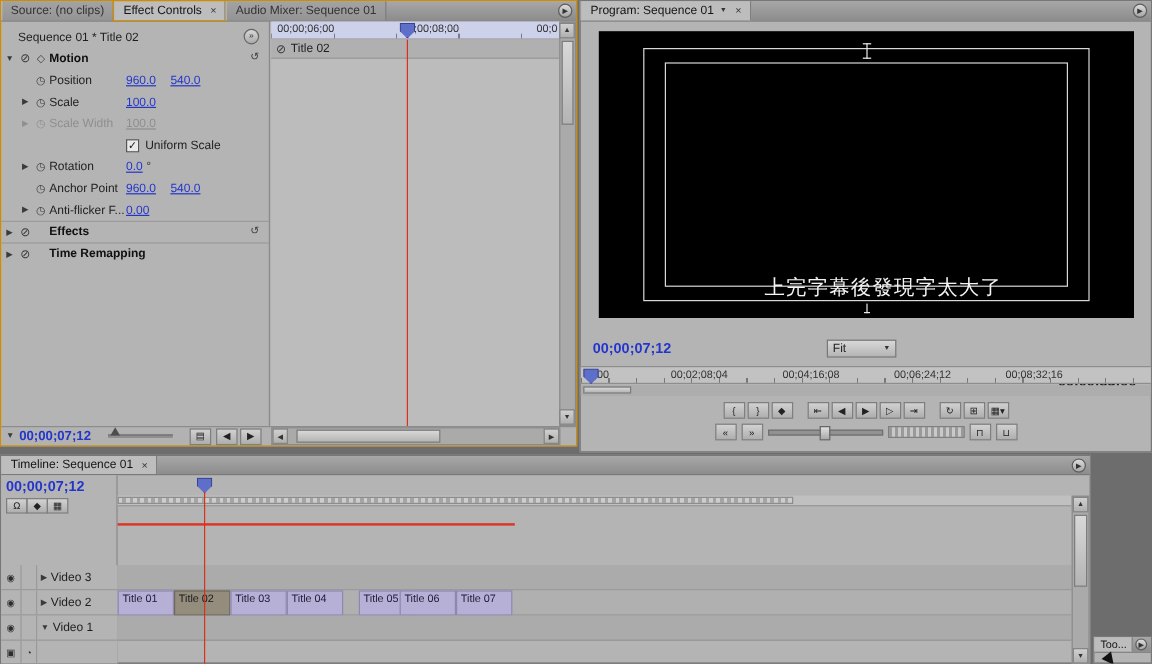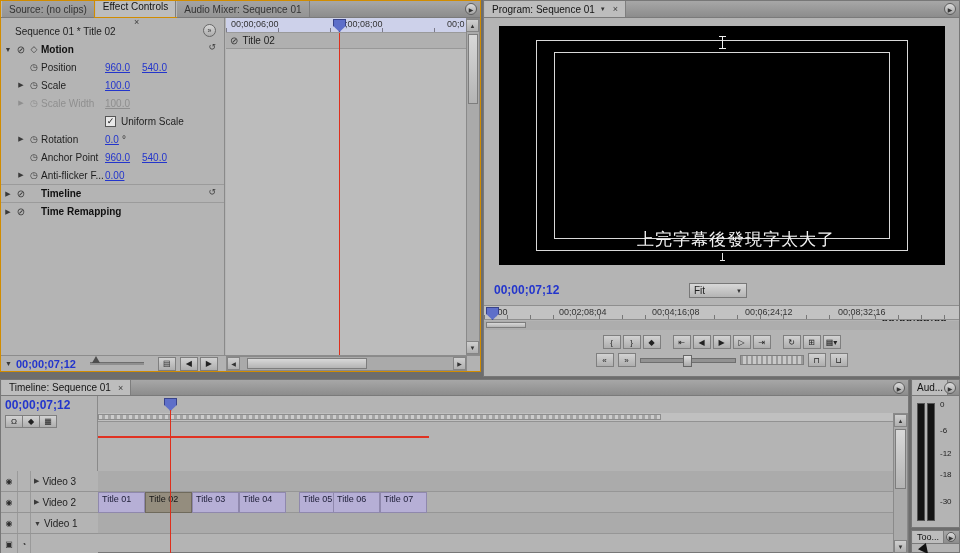--- a/index.html
+++ b/index.html
@@ -90,21 +90,21 @@
 </head>
 <body>
 
 <div id="app">
 
   <div class="panel" style="left:0;top:0;width:481px;height:372px;border-color:#d18c00;">
     <div class="tabbar">
       <div class="tab">
         <span>Source: (no clips)</span>
       </div>
-      <div class="tab active" style="outline:1px solid #d18c00;flex-direction:column;">
+      <div class="tab active" style="outline:1px solid #d18c00;">
         <span>Effect Controls</span>
         <span class="close">×</span>
       </div>
       <div class="tab">
         <span>Audio Mixer: Sequence 01</span>
       </div>
       <div class="pmenu">▶</div>
     </div>
 
     <div style="position:absolute;left:0;top:17px;width:224px;height:337px;border-right:1px solid #8a8a8a;padding-top:4px;">
@@ -191,21 +191,21 @@
         <span class="pname">Anti-flicker F...</span>
         <span class="vals">
             <span class="val">0.00</span>
           </span>
       </div>
 
       <div class="ec-row" style="border-top:1px solid #9b9b9b;">
         <span class="s1 twirl">▶</span>
         <span class="s2 fxbadge">⊘</span>
         <span class="s3"></span>
-        <span class="ec-hdr">Timeline</span>
+        <span class="ec-hdr">Effects</span>
         <span class="right-ico stopw">↺</span>
       </div>
 
       <div class="ec-row" style="border-top:1px solid #9b9b9b;">
         <span class="s1 twirl">▶</span>
         <span class="s2 fxbadge">⊘</span>
         <span class="s3"></span>
         <span class="ec-hdr">Time Remapping</span>
       </div>
     </div>
@@ -382,37 +382,20 @@
       <div class="playhead" style="left:169px;top:14px;height:144px;"></div>
 
       <div class="vscroll" style="right:0;top:17px;height:141px;width:15px;">
         <div class="scr-arrow" style="top:0;left:0;">▲</div>
         <div class="thumb" style="left:1px;top:15px;width:11px;height:60px;"></div>
         <div class="scr-arrow" style="bottom:0;left:0;">▼</div>
       </div>
     </div>
   </div>
 
-  <div class="panel" style="left:911px;top:379px;width:49px;height:149px;">
-    <div class="tabbar" style="height:16px;">
-      <div class="tab active" style="padding:0 4px;">
-        <span>Aud...</span>
-      </div>
-      <div class="pmenu">▶</div>
-    </div>
-    <div style="position:absolute;left:0;top:16px;right:0;bottom:0;">
-      <div style="position:absolute;left:5px;top:7px;width:8px;height:118px;background:#141414;border:1px solid #555;"></div>
-      <div style="position:absolute;left:15px;top:7px;width:8px;height:118px;background:#141414;border:1px solid #555;"></div>
-      <span style="position:absolute;left:28px;top:4px;font-size:8px;">0</span>
-      <span style="position:absolute;left:28px;top:30px;font-size:8px;">-6</span>
-      <span style="position:absolute;left:28px;top:53px;font-size:8px;">-12</span>
-      <span style="position:absolute;left:28px;top:74px;font-size:8px;">-18</span>
-      <span style="position:absolute;left:28px;top:101px;font-size:8px;">-30</span>
-    </div>
-  </div>
 
   <div class="panel" style="left:911px;top:530px;width:49px;height:23px;">
     <div class="tabbar" style="height:13px;">
       <div class="tab active" style="padding:0 4px;font-size:9px;">
         <span>Too...</span>
       </div>
       <div class="pmenu" style="width:10px;height:10px;top:1px;">▶</div>
     </div>
     <div style="position:absolute;left:8px;top:14px;">
       <div class="cursor-arrow"></div>

